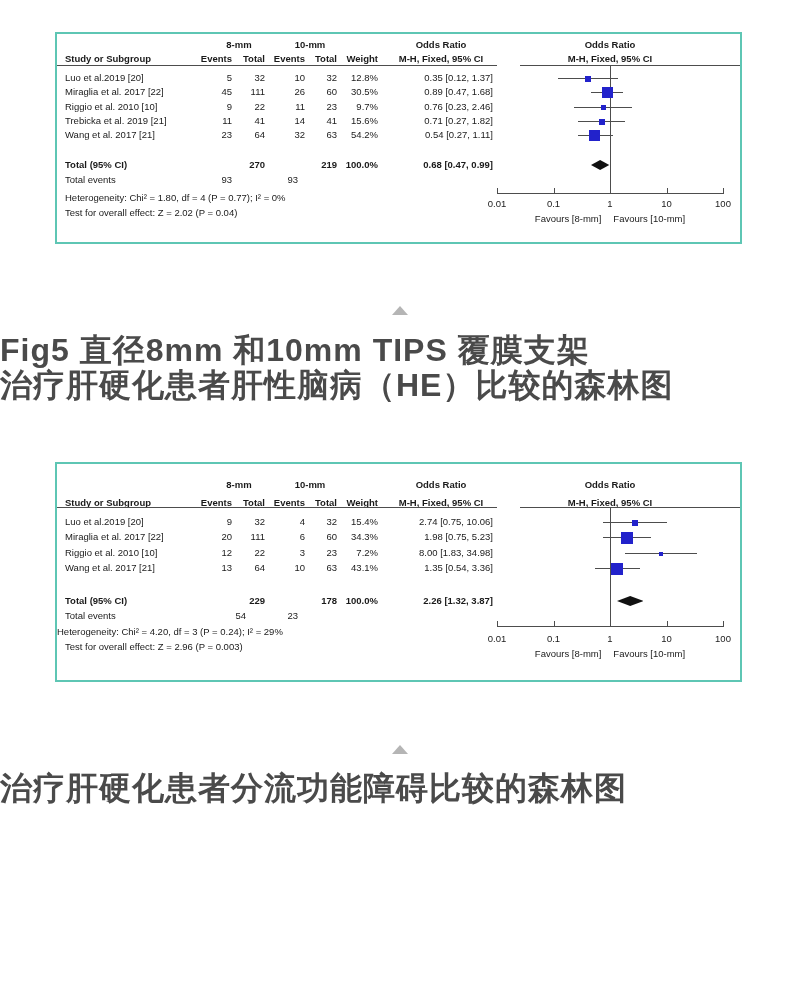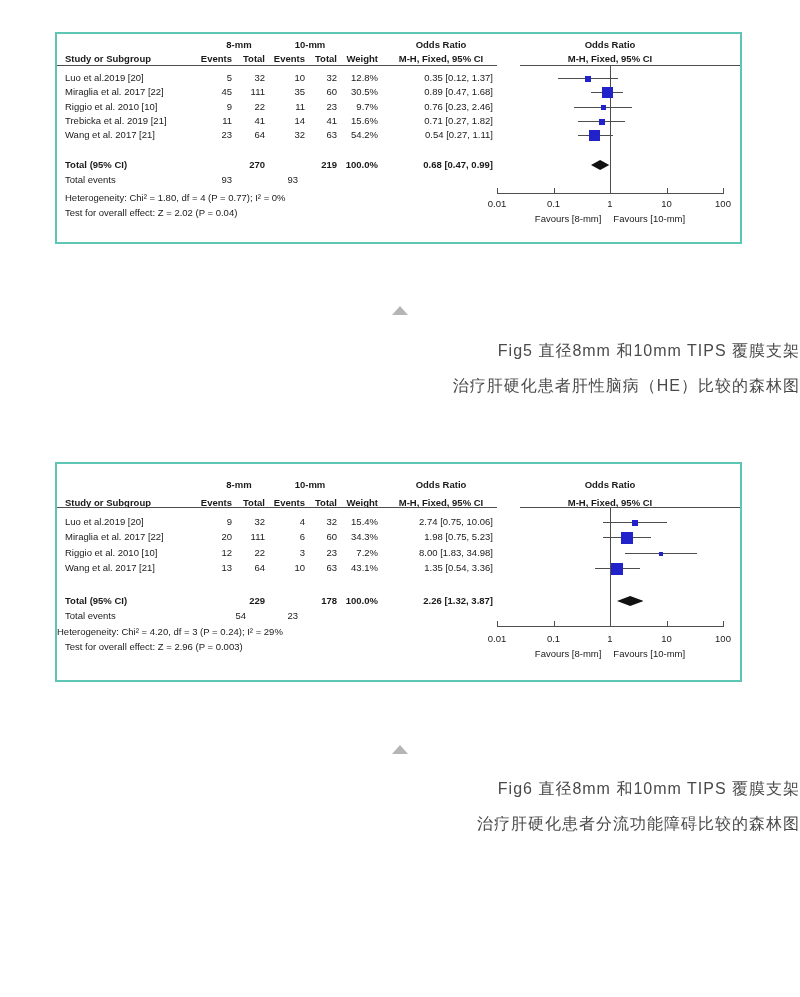--- a/index.html
+++ b/index.html
@@ -14,22 +14,22 @@
   }
   .fp {
     position:absolute; font-size:9.5px; line-height:10px;
     color:#1a1a1a; white-space:nowrap;
   }
   .b { font-weight:bold; }
   .hline, .vline { position:absolute; background:#4d4d4d; }
   .sq { position:absolute; z-index:2; }
   .ciline { position:absolute; height:1px; background:#4d4d4d; z-index:1; }
   .caption {
-    position:absolute; left:0; width:100%; text-align:right;
-    font-size:16px; line-height:35px; font-weight:normal;
+    position:absolute; left:0; width:100%; text-align:left;
+    font-size:32px; line-height:35px; font-weight:bold;
     color:#4a4a4a; letter-spacing:1px;
   }
   .tri {
     position:absolute; left:50%; transform:translateX(-50%);
     width:0; height:0;
     border-left:8px solid transparent; border-right:8px solid transparent;
     border-bottom:9px solid #b5b5b5;
   }
 </style>
 </head>
@@ -56,21 +56,21 @@
     <div class="fp" style="top: 39px; right: 475px;">32</div>
     <div class="fp" style="top: 39px; right: 435px;">10</div>
     <div class="fp" style="top: 39px; right: 403px;">32</div>
     <div class="fp" style="top: 39px; right: 362px;">12.8%</div>
     <div class="fp" style="top: 39px; right: 247px;">0.35 [0.12, 1.37]</div>
     <div class="ciline" style="left: 500.974px; top: 44px; width: 59.751px;"></div>
     <div class="sq" style="left: 528.122px; top: 41.5px; width: 6px; height: 6px; background: rgb(34, 34, 203);"></div>
     <div class="fp" style="top: 53px; left: 8px;">Miraglia et al. 2017 [22]</div>
     <div class="fp" style="top: 53px; right: 508px;">45</div>
     <div class="fp" style="top: 53px; right: 475px;">111</div>
-    <div class="fp" style="top: 53px; right: 435px;">35</div>
+    <div class="fp" style="top: 53px; right: 435px;">26</div>
     <div class="fp" style="top: 53px; right: 403px;">60</div>
     <div class="fp" style="top: 53px; right: 362px;">30.5%</div>
     <div class="fp" style="top: 53px; right: 247px;">0.89 [0.47, 1.68]</div>
     <div class="ciline" style="left: 534.474px; top: 58px; width: 31.2564px;"></div>
     <div class="sq" style="left: 544.641px; top: 53px; width: 11px; height: 11px; background: rgb(34, 34, 203);"></div>
     <div class="fp" style="top: 68px; left: 8px;">Riggio et al. 2010 [10]</div>
     <div class="fp" style="top: 68px; right: 508px;">9</div>
     <div class="fp" style="top: 68px; right: 475px;">22</div>
     <div class="fp" style="top: 68px; right: 435px;">11</div>
     <div class="fp" style="top: 68px; right: 403px;">23</div>
@@ -209,15 +209,14 @@
     <div class="vline" style="left: 666px; top: 157px; width: 1px; height: 6px;"></div>
     <div class="fp" style="top: 170px; left: 666px; transform: translateX(-50%);">100</div>
     <div class="fp" style="left: 553px; top: 185px; transform: translateX(-50%); display: flex; gap: 12px;">
       <span>Favours [8-mm]</span>
       <span>Favours [10-mm]</span>
     </div>
   </div>
 
 <div class="tri" style="top:745px"></div>
 <div class="caption" style="top:771px">
-  <div>Fig6 直径8mm 和10mm TIPS 覆膜支架</div>
   <div>治疗肝硬化患者分流功能障碍比较的森林图</div>
 </div>
 
 </body></html>

